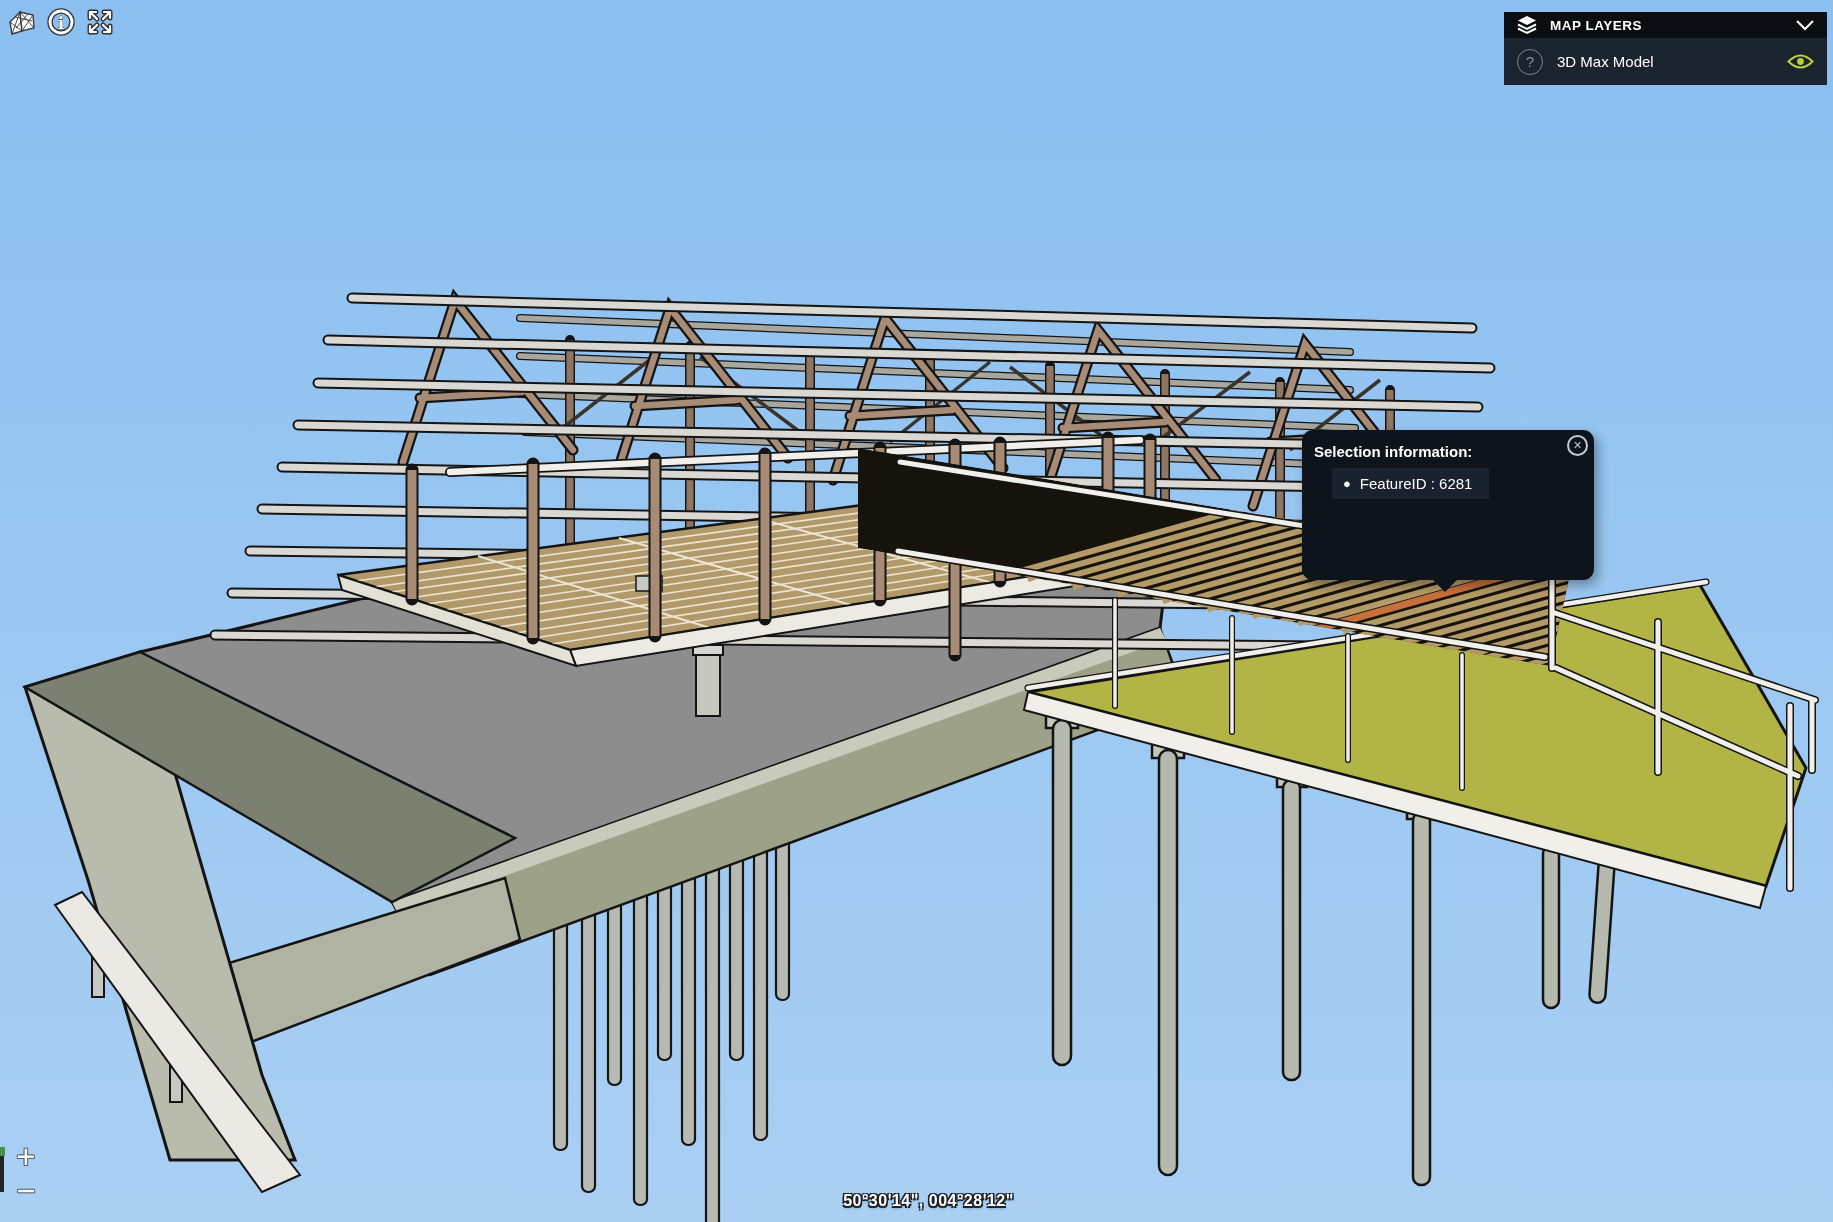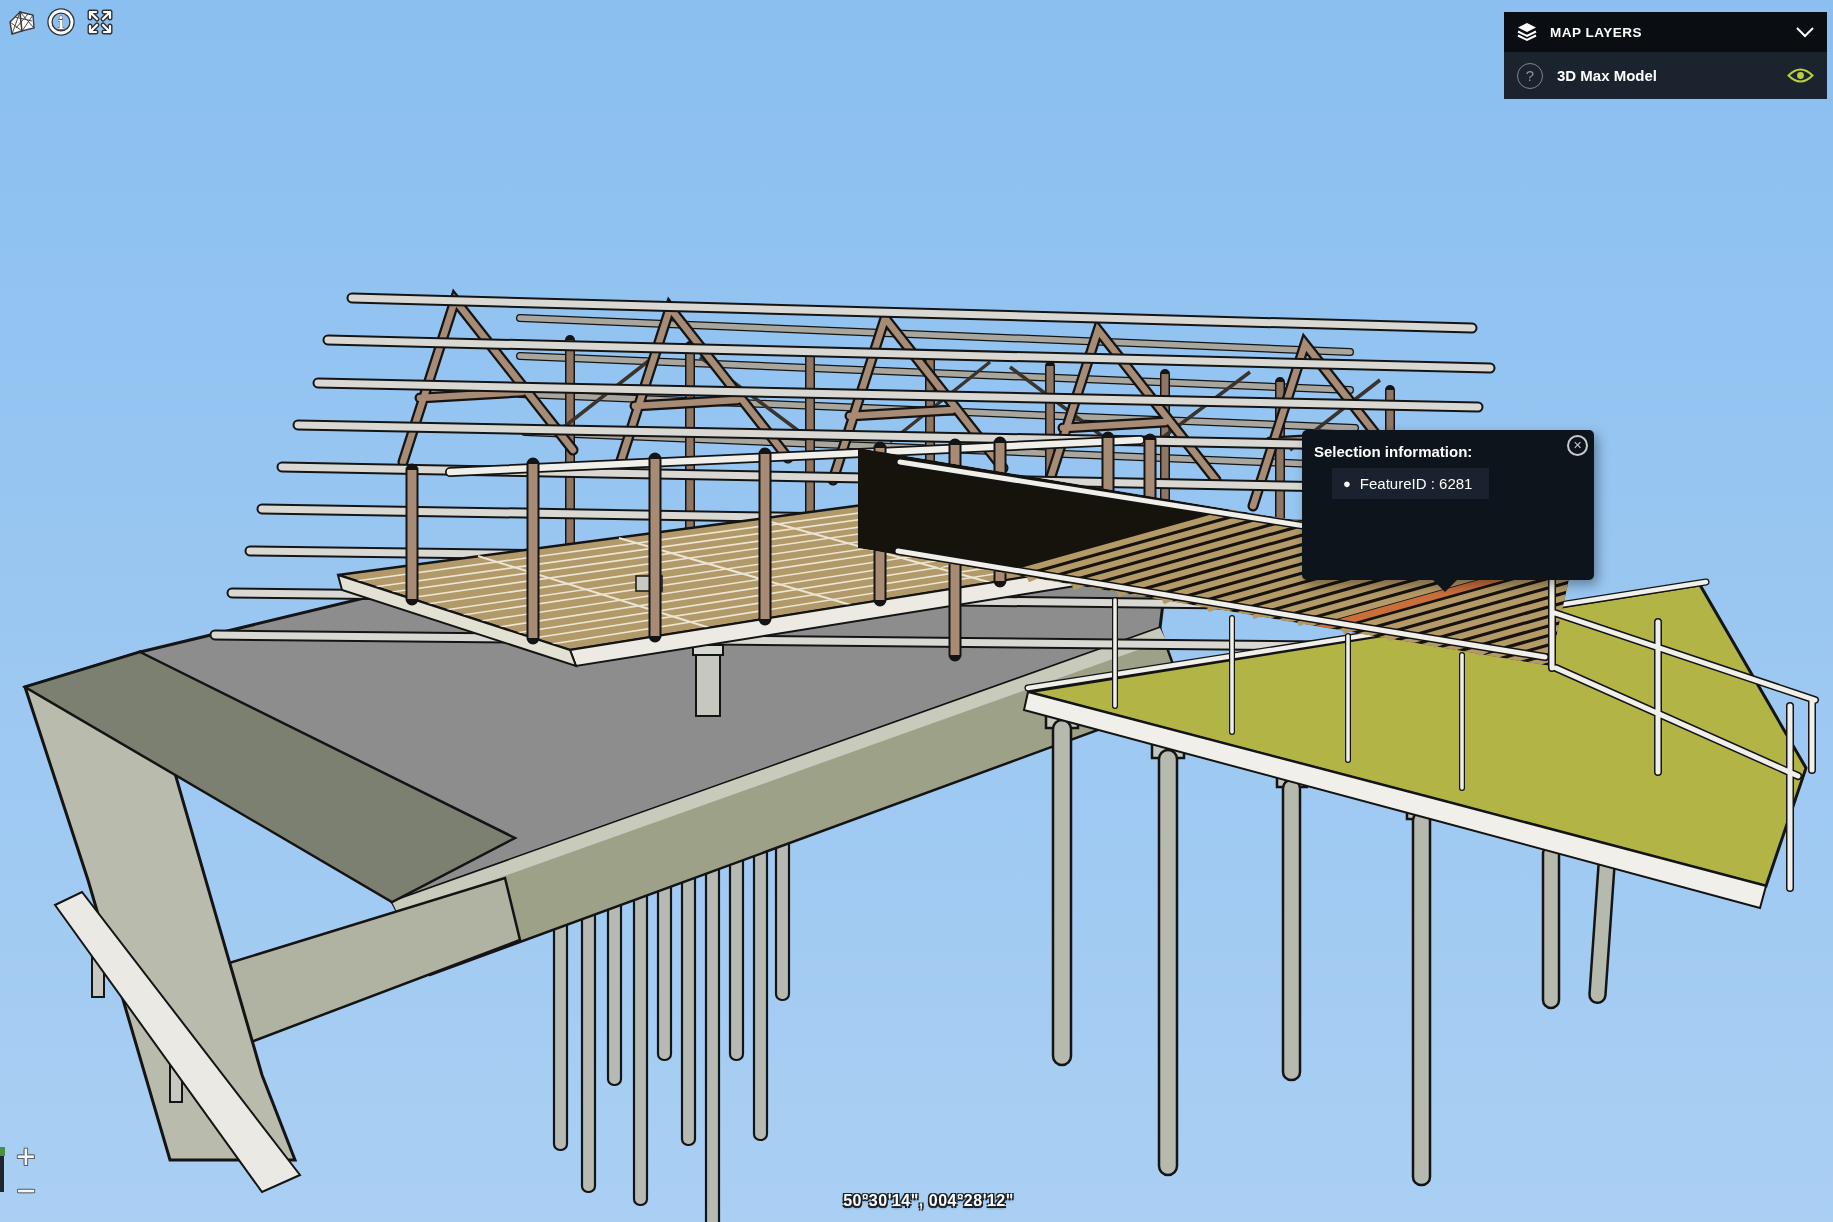--- a/index.html
+++ b/index.html
@@ -32,30 +32,30 @@
   .joist{stroke:var(--joist_tan);stroke-width:6;fill:none}
   .sel{stroke:var(--selection_orange);stroke-width:7;fill:none}
   .plank{stroke:var(--plank_line);stroke-width:1.6;fill:none}
 
   
   .toolbar{position:absolute;left:6px;top:4px;display:flex;align-items:center;gap:7px}
   .toolbar .tbtn{width:32px;height:36px;display:flex;align-items:center;justify-content:center;cursor:pointer}
 
   
   .layers-panel{position:absolute;left:1504px;top:12px;width:323px;color:#fff}
-  .lp-header{height:40px;background:var(--panel_header_bg);display:flex;align-items:center;padding:4px 12px;cursor:pointer}
+  .lp-header{height:26px;background:var(--panel_header_bg);display:flex;align-items:center;padding:4px 12px;cursor:pointer}
   .lp-header .lp-title{flex:1;margin-left:12px;font-size:13.5px;font-weight:600;letter-spacing:.5px}
   .lp-row{height:47px;background:var(--panel_row_bg);display:flex;align-items:center;padding:0 13px}
   .help-circle{width:26px;height:26px;border:1.5px solid #7e868f;border-radius:50%;color:#8b929b;
     font-size:15px;display:flex;align-items:center;justify-content:center;flex:none}
-  .lp-layer-label{flex:1;margin-left:14px;font-size:15px;font-weight:700}
+  .lp-layer-label{flex:1;margin-left:14px;font-size:15px;font-weight:400}
 
   
   .popup{position:absolute;left:1302px;top:430px;width:292px;height:150px;background:var(--popup_bg);
-    border-radius:5px;color:#fff;box-shadow:4px 5px 12px rgba(0,0,0,.35)}
+    border-radius:11px;color:#fff;box-shadow:4px 5px 12px rgba(0,0,0,.35)}
   .popup-title{font-size:15px;font-weight:700;margin:13px 14px 8px 12px}
   .popup-item{display:inline-flex;align-items:center;margin-left:30px;background:var(--popup_item_bg);
     padding:7px 17px 7px 11px;font-size:15px}
   .popup-item .bullet{margin-right:9px;font-size:13px}
   .popup-close{position:absolute;top:5px;right:6px;width:21px;height:21px;border:2px solid #c6c9ce;border-radius:50%;
     color:#c6c9ce;font-size:11px;line-height:17px;text-align:center;cursor:pointer}
   .popup-caret{position:absolute;left:130px;bottom:-12px;width:0;height:0;
     border:13px solid transparent;border-bottom:0;border-top:13px solid var(--popup_bg)}
 
   

